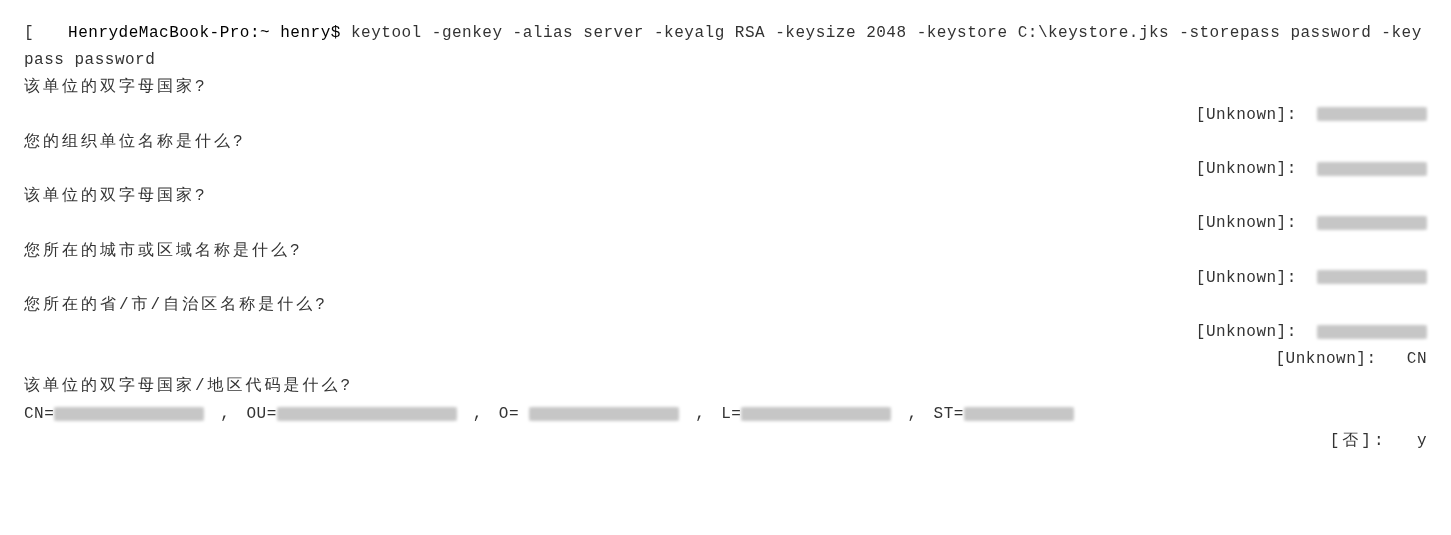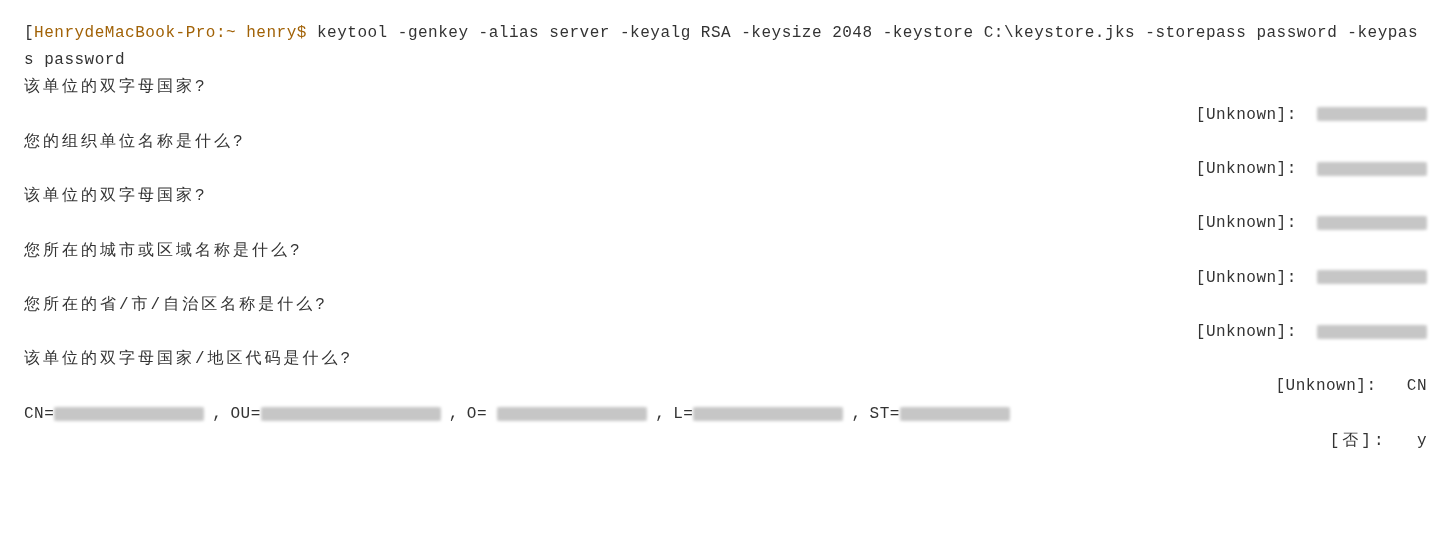--- a/index.html
+++ b/index.html
@@ -23,21 +23,22 @@
       display: block;
     }
     .command-wrap {
       white-space: normal;
       word-break: break-all;
     }
     .prompt-bracket {
       color: #333;
     }
     .prompt {
-      color: #a16207;
+      color: #000000;
+      margin-left: 34px;
     }
     .cjk {
       letter-spacing: 3px;
     }
     .indent {
       padding-left: 28px;
       text-align: right;
     }
     .redacted {
       display: inline-block;
@@ -47,21 +48,21 @@
       filter: blur(1.5px);
       opacity: 0.85;
       border-radius: 2px;
     }
     .red-sm { width: 110px; }
     .red-md { width: 150px; }
     .red-lg { width: 180px; }
     .summary-row {
       display: flex;
       flex-wrap: nowrap;
-      gap: 0;
+      gap: 8px;
     }
     .summary-row .pair {
       display: inline-flex;
       align-items: center;
       margin-right: 6px;
     }
     .summary-row .comma {
       margin: 0 8px 0 2px;
     }
   </style>
@@ -93,24 +94,24 @@
   <div class="line cjk">您所在的城市或区域名称是什么?</div>
   <div class="line indent">
     <span>[Unknown]:</span>&nbsp;&nbsp;<span class="redacted red-sm"></span>
   </div>
 
   <div class="line cjk">您所在的省/市/自治区名称是什么?</div>
   <div class="line indent">
     <span>[Unknown]:</span>&nbsp;&nbsp;<span class="redacted red-sm"></span>
   </div>
 
-  <div class="line cjk">该单位的双字母国家/地区代码是什么?</div>
   <div class="line indent">
     <span>[Unknown]:</span>&nbsp;&nbsp;&nbsp;<span>CN</span>
   </div>
+  <div class="line cjk">该单位的双字母国家/地区代码是什么?</div>
 
   <div class="line summary-row">
     <span class="pair">
       <span>CN=</span>
         <span class="redacted red-md"></span>
     </span>
     <span class="comma">,</span>
     <span class="pair">
       <span>OU=</span>
         <span class="redacted red-lg"></span>

